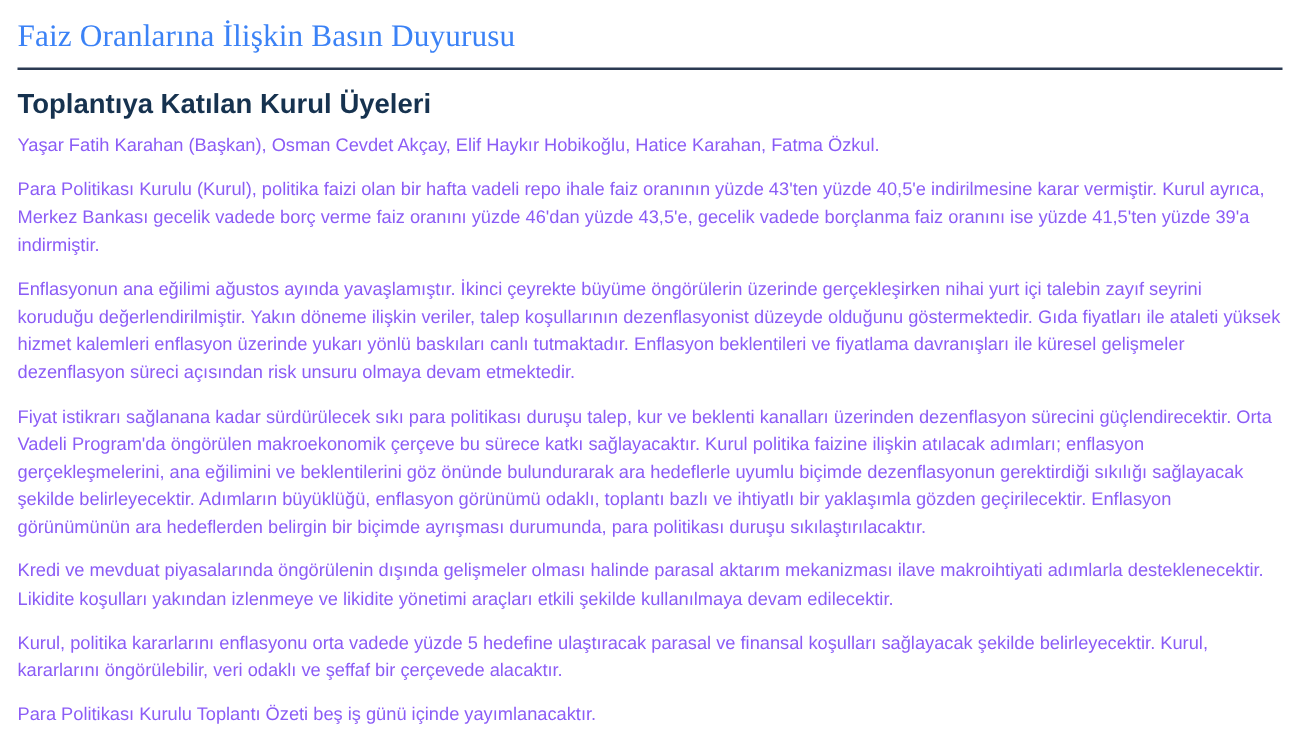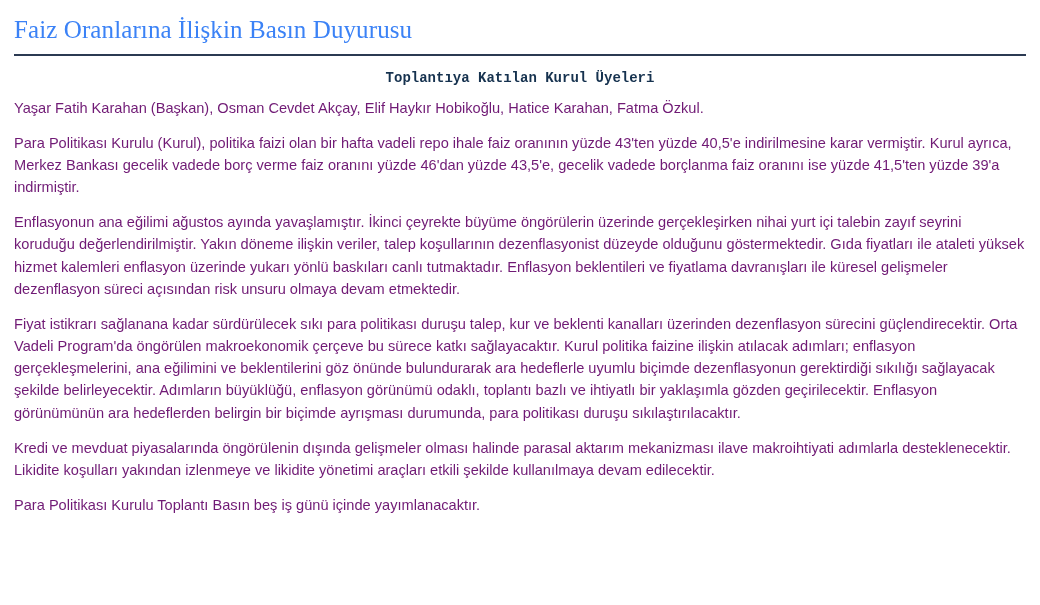--- a/index.html
+++ b/index.html
@@ -32,32 +32,31 @@
     padding: 0 0 9px 0;
     line-height: 1.15;
   }
   .title-rule {
     height: 2px;
     background: #2b3a52;
     margin: 0 0 14px 0;
     width: 1012px;
   }
   .section-heading {
-    font-family: Liberation Mono, monospace;
-    font-size: 14px;
+    font-family: Liberation Sans, sans-serif;
+    font-size: 22px;
     font-weight: bold;
     color: #16324f;
     margin: 0 0 10px 0;
     line-height: 1.2;
-    text-align: center;
   }
   p.body-text {
     font-size: 14.6px;
     line-height: 1.52;
-    color: #701a75;
+    color: #8b5cf6;
     margin: 0 0 13px 0;
     text-align: left;
     max-width: 1012px;
   }
   p.body-text:last-child {
     margin-bottom: 0;
   }
   .members-line {
     margin-bottom: 14px;
   }
@@ -71,15 +70,16 @@
   <div class="title-rule"></div>
 
   <h2 class="section-heading">Toplantıya Katılan Kurul Üyeleri</h2>
 
   <p class="body-text members-line">Yaşar Fatih Karahan (Başkan), Osman Cevdet Akçay, Elif Haykır Hobikoğlu, Hatice Karahan, Fatma Özkul.</p>
 
   <p class="body-text">Para Politikası Kurulu (Kurul), politika faizi olan bir hafta vadeli repo ihale faiz oranının yüzde 43'ten yüzde 40,5'e indirilmesine karar vermiştir. Kurul ayrıca, Merkez Bankası gecelik vadede borç verme faiz oranını yüzde 46'dan yüzde 43,5'e, gecelik vadede borçlanma faiz oranını ise yüzde 41,5'ten yüzde 39'a indirmiştir.</p>
   <p class="body-text">Enflasyonun ana eğilimi ağustos ayında yavaşlamıştır. İkinci çeyrekte büyüme öngörülerin üzerinde gerçekleşirken nihai yurt içi talebin zayıf seyrini koruduğu değerlendirilmiştir. Yakın döneme ilişkin veriler, talep koşullarının dezenflasyonist düzeyde olduğunu göstermektedir. Gıda fiyatları ile ataleti yüksek hizmet kalemleri enflasyon üzerinde yukarı yönlü baskıları canlı tutmaktadır. Enflasyon beklentileri ve fiyatlama davranışları ile küresel gelişmeler dezenflasyon süreci açısından risk unsuru olmaya devam etmektedir.</p>
   <p class="body-text">Fiyat istikrarı sağlanana kadar sürdürülecek sıkı para politikası duruşu talep, kur ve beklenti kanalları üzerinden dezenflasyon sürecini güçlendirecektir. Orta Vadeli Program'da öngörülen makroekonomik çerçeve bu sürece katkı sağlayacaktır. Kurul politika faizine ilişkin atılacak adımları; enflasyon gerçekleşmelerini, ana eğilimini ve beklentilerini göz önünde bulundurarak ara hedeflerle uyumlu biçimde dezenflasyonun gerektirdiği sıkılığı sağlayacak şekilde belirleyecektir. Adımların büyüklüğü, enflasyon görünümü odaklı, toplantı bazlı ve ihtiyatlı bir yaklaşımla gözden geçirilecektir. Enflasyon görünümünün ara hedeflerden belirgin bir biçimde ayrışması durumunda, para politikası duruşu sıkılaştırılacaktır.</p>
   <p class="body-text">Kredi ve mevduat piyasalarında öngörülenin dışında gelişmeler olması halinde parasal aktarım mekanizması ilave makroihtiyati adımlarla desteklenecektir. Likidite koşulları yakından izlenmeye ve likidite yönetimi araçları etkili şekilde kullanılmaya devam edilecektir.</p>
-  <p class="body-text">Para Politikası Kurulu Toplantı Basın beş iş günü içinde yayımlanacaktır.</p>
+  <p class="body-text">Kurul, politika kararlarını enflasyonu orta vadede yüzde 5 hedefine ulaştıracak parasal ve finansal koşulları sağlayacak şekilde belirleyecektir. Kurul, kararlarını öngörülebilir, veri odaklı ve şeffaf bir çerçevede alacaktır.</p>
+  <p class="body-text">Para Politikası Kurulu Toplantı Özeti beş iş günü içinde yayımlanacaktır.</p>
 
 </div>
 
 </body></html>

